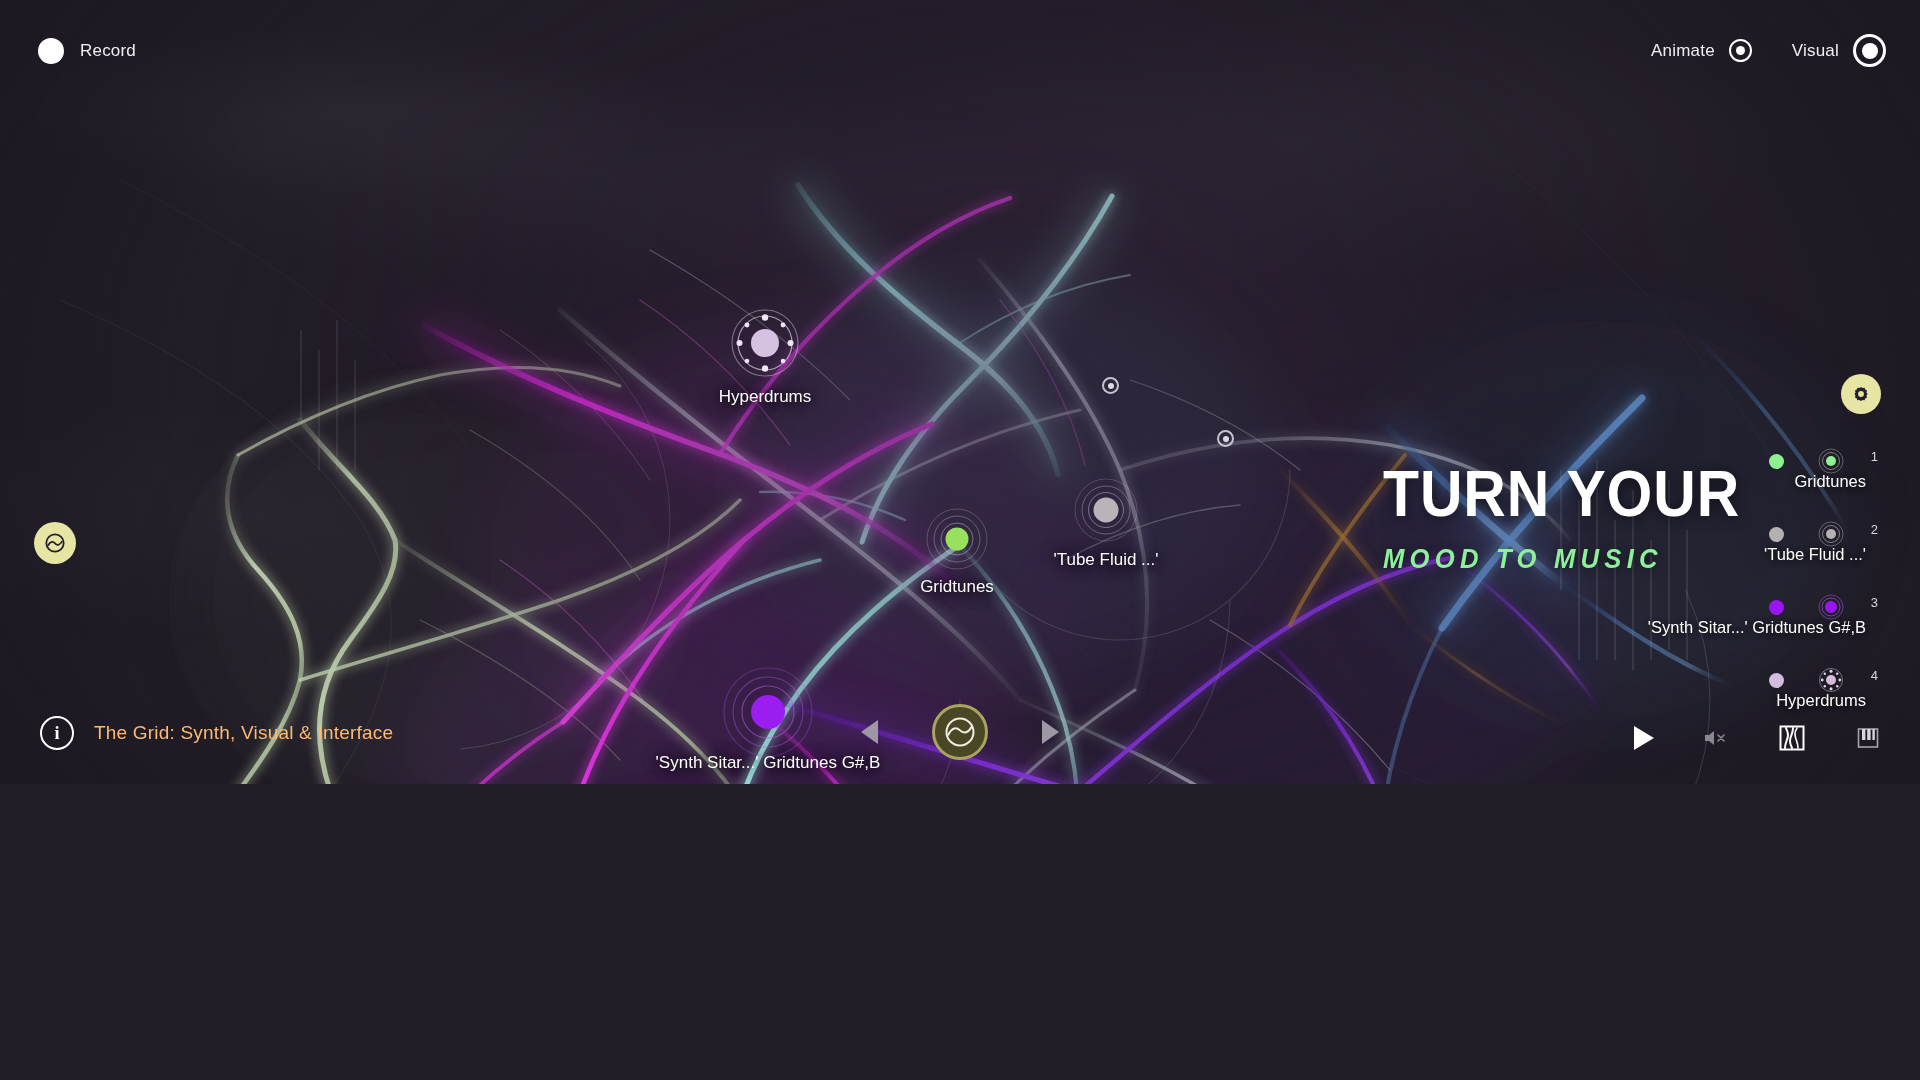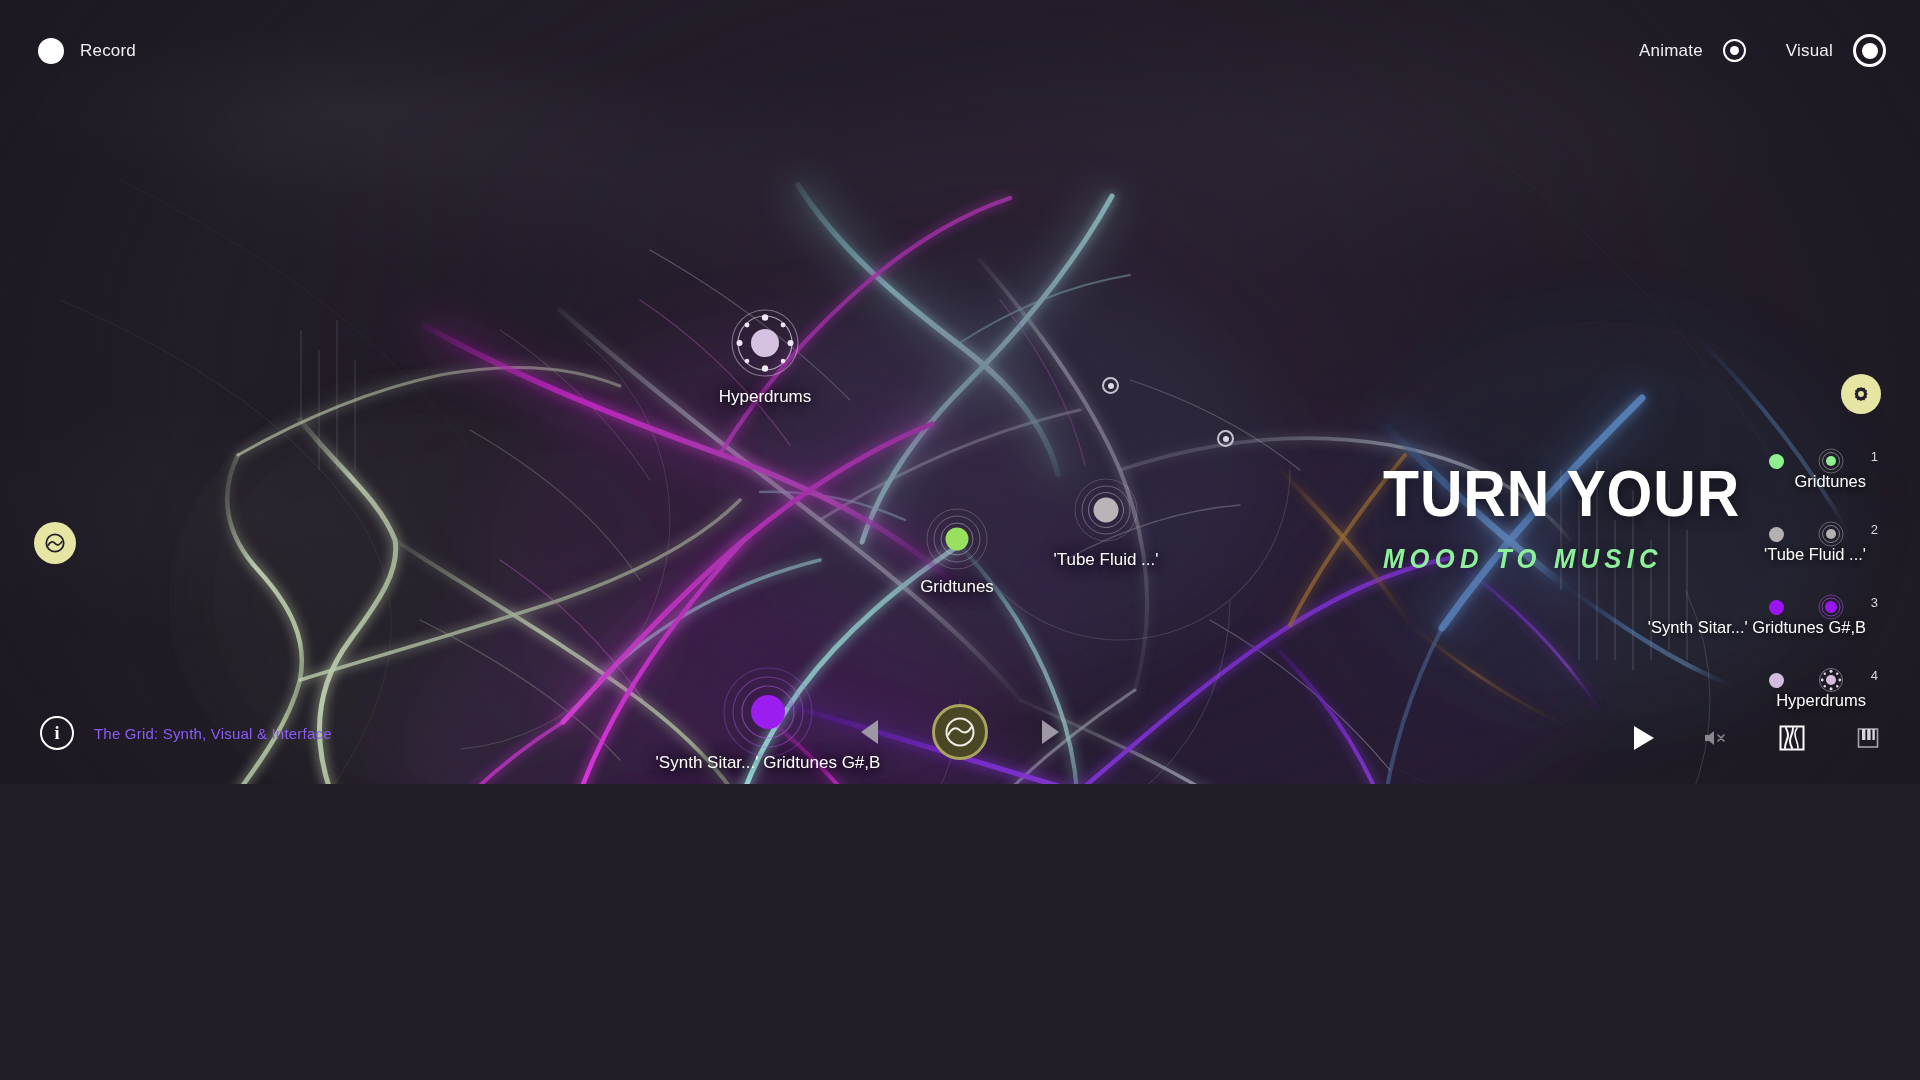--- a/index.html
+++ b/index.html
@@ -50,21 +50,21 @@
     background: #ffffff;
   }
   .record-label {
     color: #f2f0f4; font-size: 17px; letter-spacing: .2px;
   }
 
   .top-right {
     position: absolute; right: 34px; top: 34px;
     display: flex; align-items: center; gap: 40px;
   }
-  .top-ctl { display: flex; align-items: center; gap: 20px; cursor: pointer; }
+  .top-ctl { display: flex; align-items: center; gap: 14px; cursor: pointer; }
   .top-ctl-label { color: #f0eef2; font-size: 17px; letter-spacing: .2px; }
   .ring-icon {
     border-radius: 50%;
     border: 2.5px solid #ffffff;
     display: flex; align-items: center; justify-content: center;
   }
   .ring-icon.sm { width: 23px; height: 23px; }
   .ring-icon.sm i { width: 9px; height: 9px; border-radius: 50%; background: #fff; display: block; }
   .ring-icon.lg { width: 33px; height: 33px; border-width: 3px; }
   .ring-icon.lg i { width: 16px; height: 16px; border-radius: 50%; background: #fff; display: block; }
@@ -160,21 +160,21 @@
   }
   .info-circle {
     width: 34px; height: 34px; border-radius: 50%;
     border: 2px solid #ffffff;
     display: flex; align-items: center; justify-content: center;
     color: #fff; font-size: 18px; font-weight: 700;
     font-family: "Liberation Serif", serif;
     cursor: pointer;
   }
   .info-text {
-    color: #8b5cf6; font-size: 15px; letter-spacing: .2px;
+    color: #fdba74; font-size: 19px; letter-spacing: .2px;
   }
 
   .transport {
     position: absolute; left: 50%; bottom: 24px; transform: translateX(-50%);
     display: flex; align-items: center; gap: 54px;
   }
   .tri { width: 0; height: 0; cursor: pointer; }
   .tri-left {
     border-top: 12px solid transparent; border-bottom: 12px solid transparent;
     border-right: 17px solid #9d99a4;

